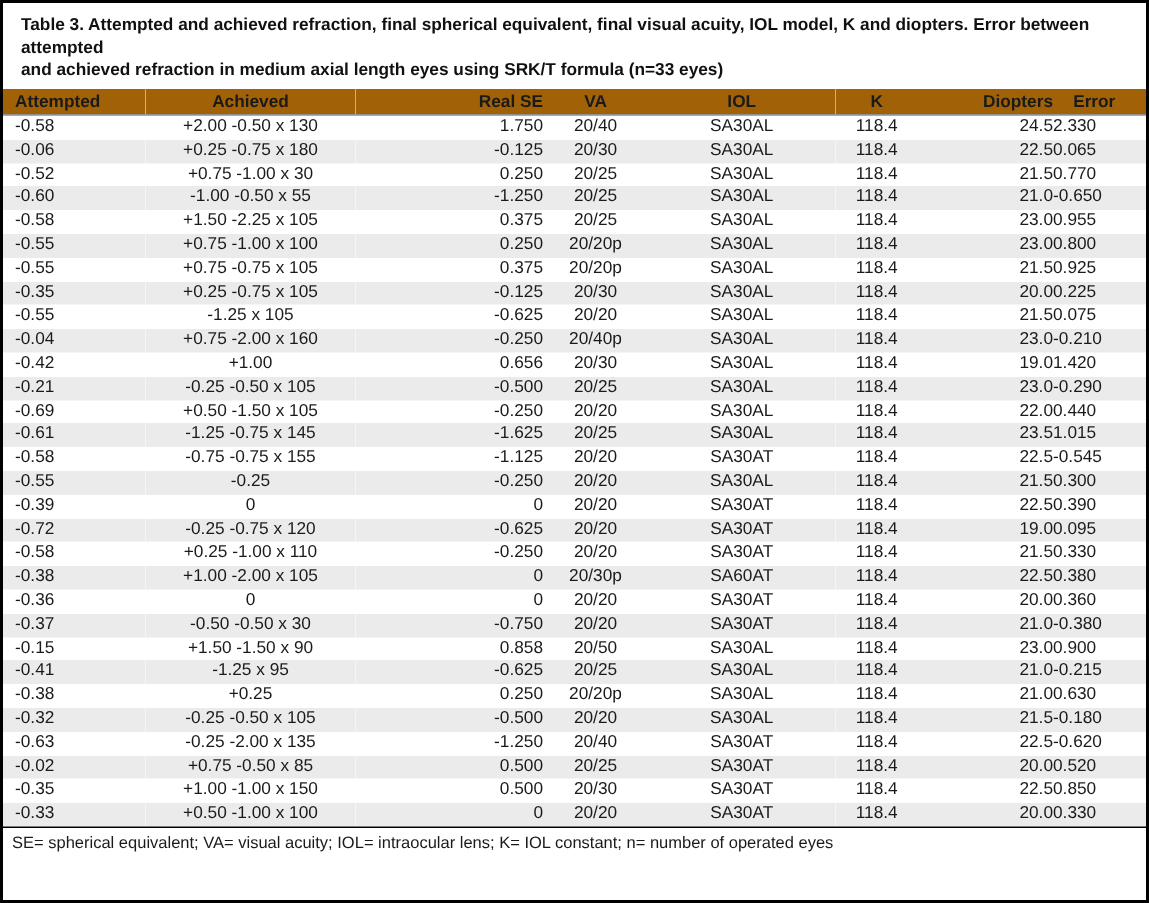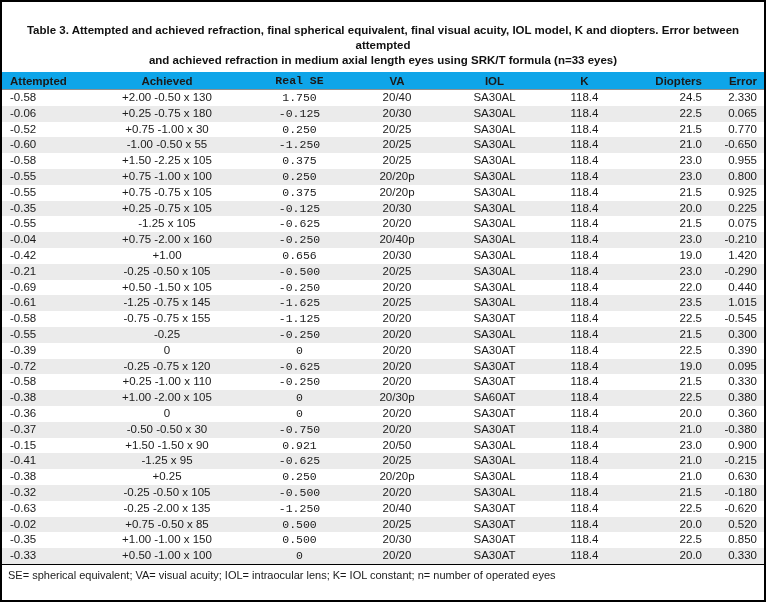--- a/index.html
+++ b/index.html
@@ -11,61 +11,61 @@
   #frame {
     position: relative;
     width: 766px;
     height: 602px;
     box-sizing: border-box;
     border: 2px solid #000000;
     background: #ffffff;
     overflow: hidden;
   }
   #title-block {
-    padding: 21px 12px 4px 12px;
-    text-align: center;
+    padding: 8px 12px 4px 12px;
+    text-align: left;
     font-size: 11.5px;
     font-weight: bold;
     color: #111111;
     line-height: 15px;
   }
   table {
     width: 762px;
     border-collapse: collapse;
     table-layout: fixed;
     font-size: 11.5px;
     color: #1a1a1a;
   }
   thead th {
-    background: #0ea5e9;
+    background: #a16207;
     border-bottom: 1px solid #8f8f8f;
     font-weight: bold;
     font-size: 11.5px;
     padding: 2px 0 2px 0;
     height: 13px;
     white-space: nowrap;
     overflow: hidden;
   }
   tbody td {
     padding: 0;
     line-height: 15.8px;
     height: 15.8px;
     white-space: nowrap;
     overflow: hidden;
   }
   tbody tr:nth-child(even) { background: #ebebeb; }
   tbody tr:nth-child(odd)  { background: #ffffff; }
   .c0 { text-align: left;   padding-left: 8px;  }
   .c1 { text-align: center; }
-  .c2 { text-align: center; font-family: Liberation Mono, monospace; }
+  .c2 { text-align: right; }
   .c3 { text-align: center; }
   .c4 { text-align: center; }
   .c5 { text-align: center; }
   .c6 { text-align: right; }
-  .c7 { text-align: right;  padding-right: 7px; }
+  .c7 {  padding-right: 7px; }
   #footnote {
     border-top: 1px solid #000000;
     font-size: 11px;
     color: #1a1a1a;
     padding: 3px 6px 4px 6px;
     line-height: 14px;
     white-space: nowrap;
     overflow: hidden;
   }
 </style>
@@ -319,21 +319,21 @@
           <td class="c2">-0.750</td>
           <td class="c3">20/20</td>
           <td class="c4">SA30AT</td>
           <td class="c5">118.4</td>
           <td class="c6">21.0</td>
           <td class="c7">-0.380</td>
         </tr>
         <tr>
           <td class="c0">-0.15</td>
           <td class="c1">+1.50 -1.50 x 90</td>
-          <td class="c2">0.921</td>
+          <td class="c2">0.858</td>
           <td class="c3">20/50</td>
           <td class="c4">SA30AL</td>
           <td class="c5">118.4</td>
           <td class="c6">23.0</td>
           <td class="c7">0.900</td>
         </tr>
         <tr>
           <td class="c0">-0.41</td>
           <td class="c1">-1.25 x 95</td>
           <td class="c2">-0.625</td>

